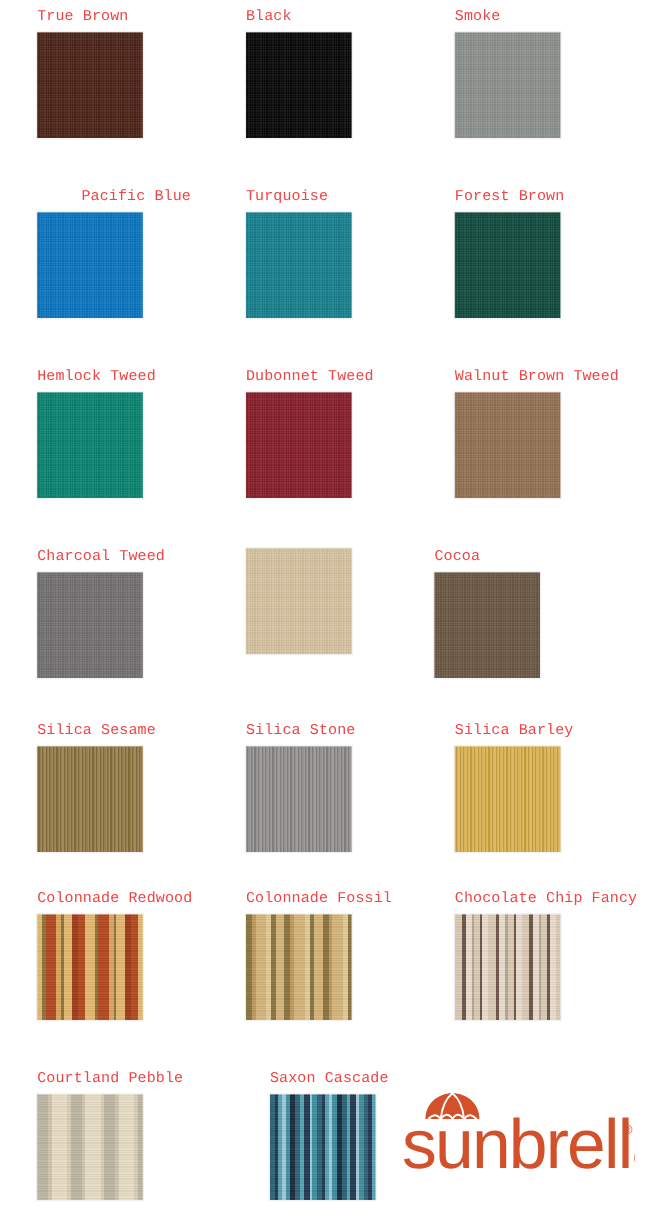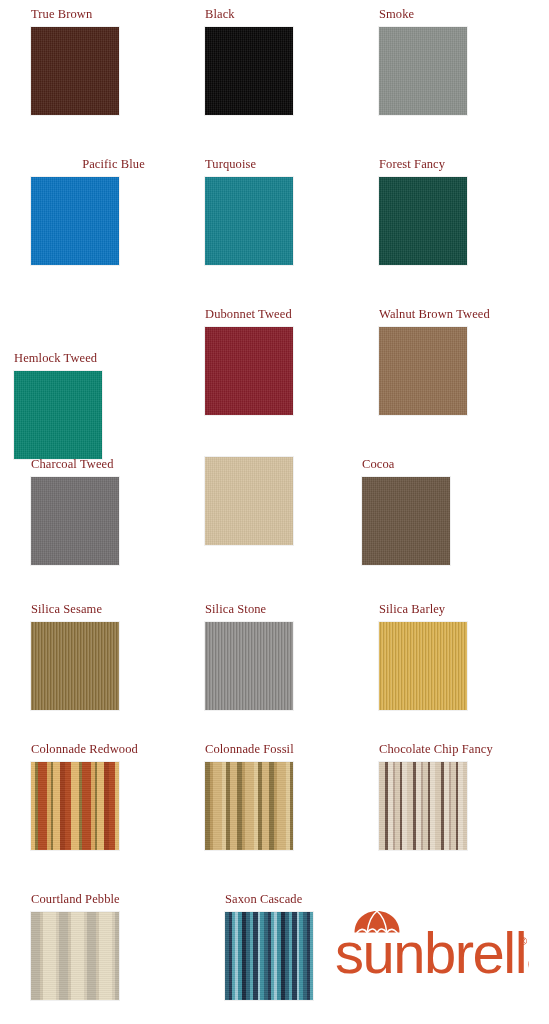--- a/index.html
+++ b/index.html
@@ -18,24 +18,24 @@
   #swatch-grid {
     position: relative;
     width: 549px;
     height: 1024px;
   }
   .swatch-cell {
     position: absolute;
     width: 165px;
   }
   .swatch-label {
-    font-family: Liberation Serif, serif;
+    font-family: Liberation Mono, monospace;
     font-size: 12.5px;
     line-height: 15px;
-    color: #7f1d1d;
+    color: #ef4444;
     letter-spacing: 0.1px;
     white-space: nowrap;
     margin: 0 0 5px 0;
     padding: 0;
     font-weight: 400;
   }
   .swatch-chip {
     width: 88px;
     height: 88px;
     display: block;
@@ -114,24 +114,24 @@
     </div>
     <div class="swatch-cell" style="left: 31px; top: 157px; text-align: center;">
       <div class="swatch-label">Pacific Blue</div>
       <div class="swatch-chip tex" style="width: 88px; height: 88px; background: rgb(10, 116, 191);"></div>
     </div>
     <div class="swatch-cell" style="left: 205px; top: 157px;">
       <div class="swatch-label">Turquoise</div>
       <div class="swatch-chip tex" style="width: 88px; height: 88px; background: rgb(22, 128, 141);"></div>
     </div>
     <div class="swatch-cell" style="left: 379px; top: 157px;">
-      <div class="swatch-label">Forest Fancy</div>
+      <div class="swatch-label">Forest Brown</div>
       <div class="swatch-chip tex" style="width: 88px; height: 88px; background: rgb(17, 74, 62);"></div>
     </div>
-    <div class="swatch-cell" style="left: 14px; top: 307px; margin-top: 44px;">
+    <div class="swatch-cell" style="left: 31px; top: 307px;">
       <div class="swatch-label">Hemlock Tweed</div>
       <div class="swatch-chip tex" style="width: 88px; height: 88px; background: rgb(8, 131, 111);"></div>
     </div>
     <div class="swatch-cell" style="left: 205px; top: 307px;">
       <div class="swatch-label">Dubonnet Tweed</div>
       <div class="swatch-chip tex" style="width: 88px; height: 88px; background: rgb(134, 30, 42);"></div>
     </div>
     <div class="swatch-cell" style="left: 379px; top: 307px;">
       <div class="swatch-label">Walnut Brown Tweed</div>
       <div class="swatch-chip tex" style="width: 88px; height: 88px; background: rgb(146, 112, 82);"></div>

